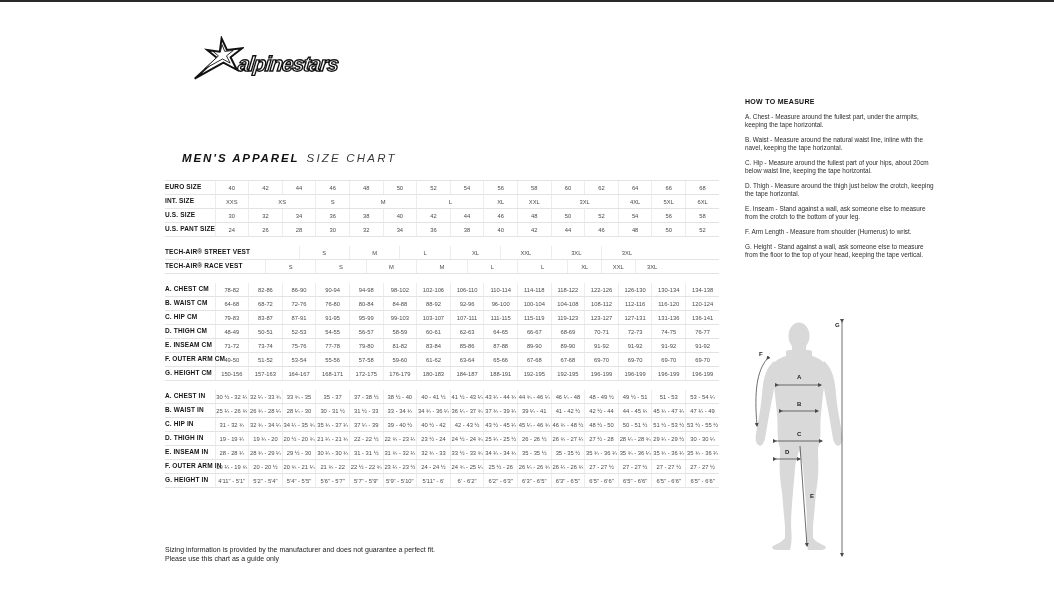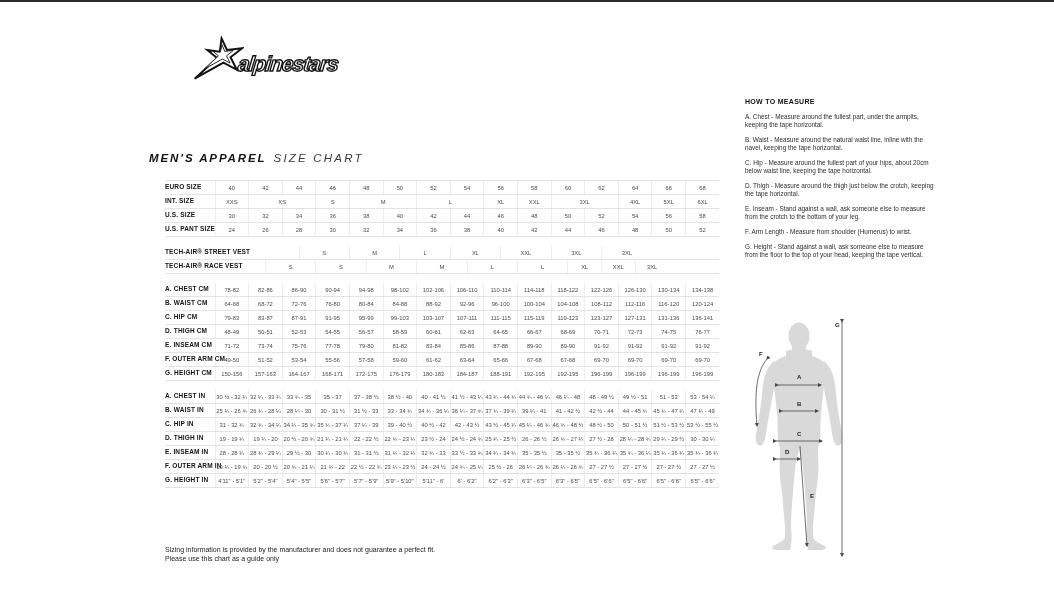--- a/index.html
+++ b/index.html
@@ -8,21 +8,21 @@
   .top-edge{position:absolute;top:0;left:0;width:1054px;height:2px;background:#2a2a2a;}
 
   
   .logo{position:absolute;left:192px;top:36px;display:flex;align-items:center;}
   .logo svg{display:block;}
   .wordmark{font-style:italic;font-weight:bold;font-size:21px;letter-spacing:-1px;
             color:#ffffff;-webkit-text-stroke:1.4px #111;transform:skewX(-6deg);
             margin-left:-6px;margin-top:10px;}
 
   
-  .title{position:absolute;left:149px;top:148px;font-style:italic;white-space:nowrap;}
+  .title{position:absolute;left:182px;top:148px;font-style:italic;white-space:nowrap;}
   .title .t-bold{font-weight:bold;font-size:11.5px;letter-spacing:1.9px;color:#111;}
   .title .t-light{font-weight:normal;font-size:11.5px;letter-spacing:2.2px;color:#3a3a3a;margin-left:7px;}
 
   
   .tablewrap{position:absolute;left:165px;top:180px;}
   table.sz{border-collapse:collapse;table-layout:fixed;width:554px;}
   table.sz td{height:13px;padding:0;vertical-align:middle;overflow:visible;}
   tr.dr td{border-bottom:1px solid #e3e3e3;}
   tr.dr td.v{border-left:1px solid #ededed;}
   tr.dr td.e{border-left:none;}

